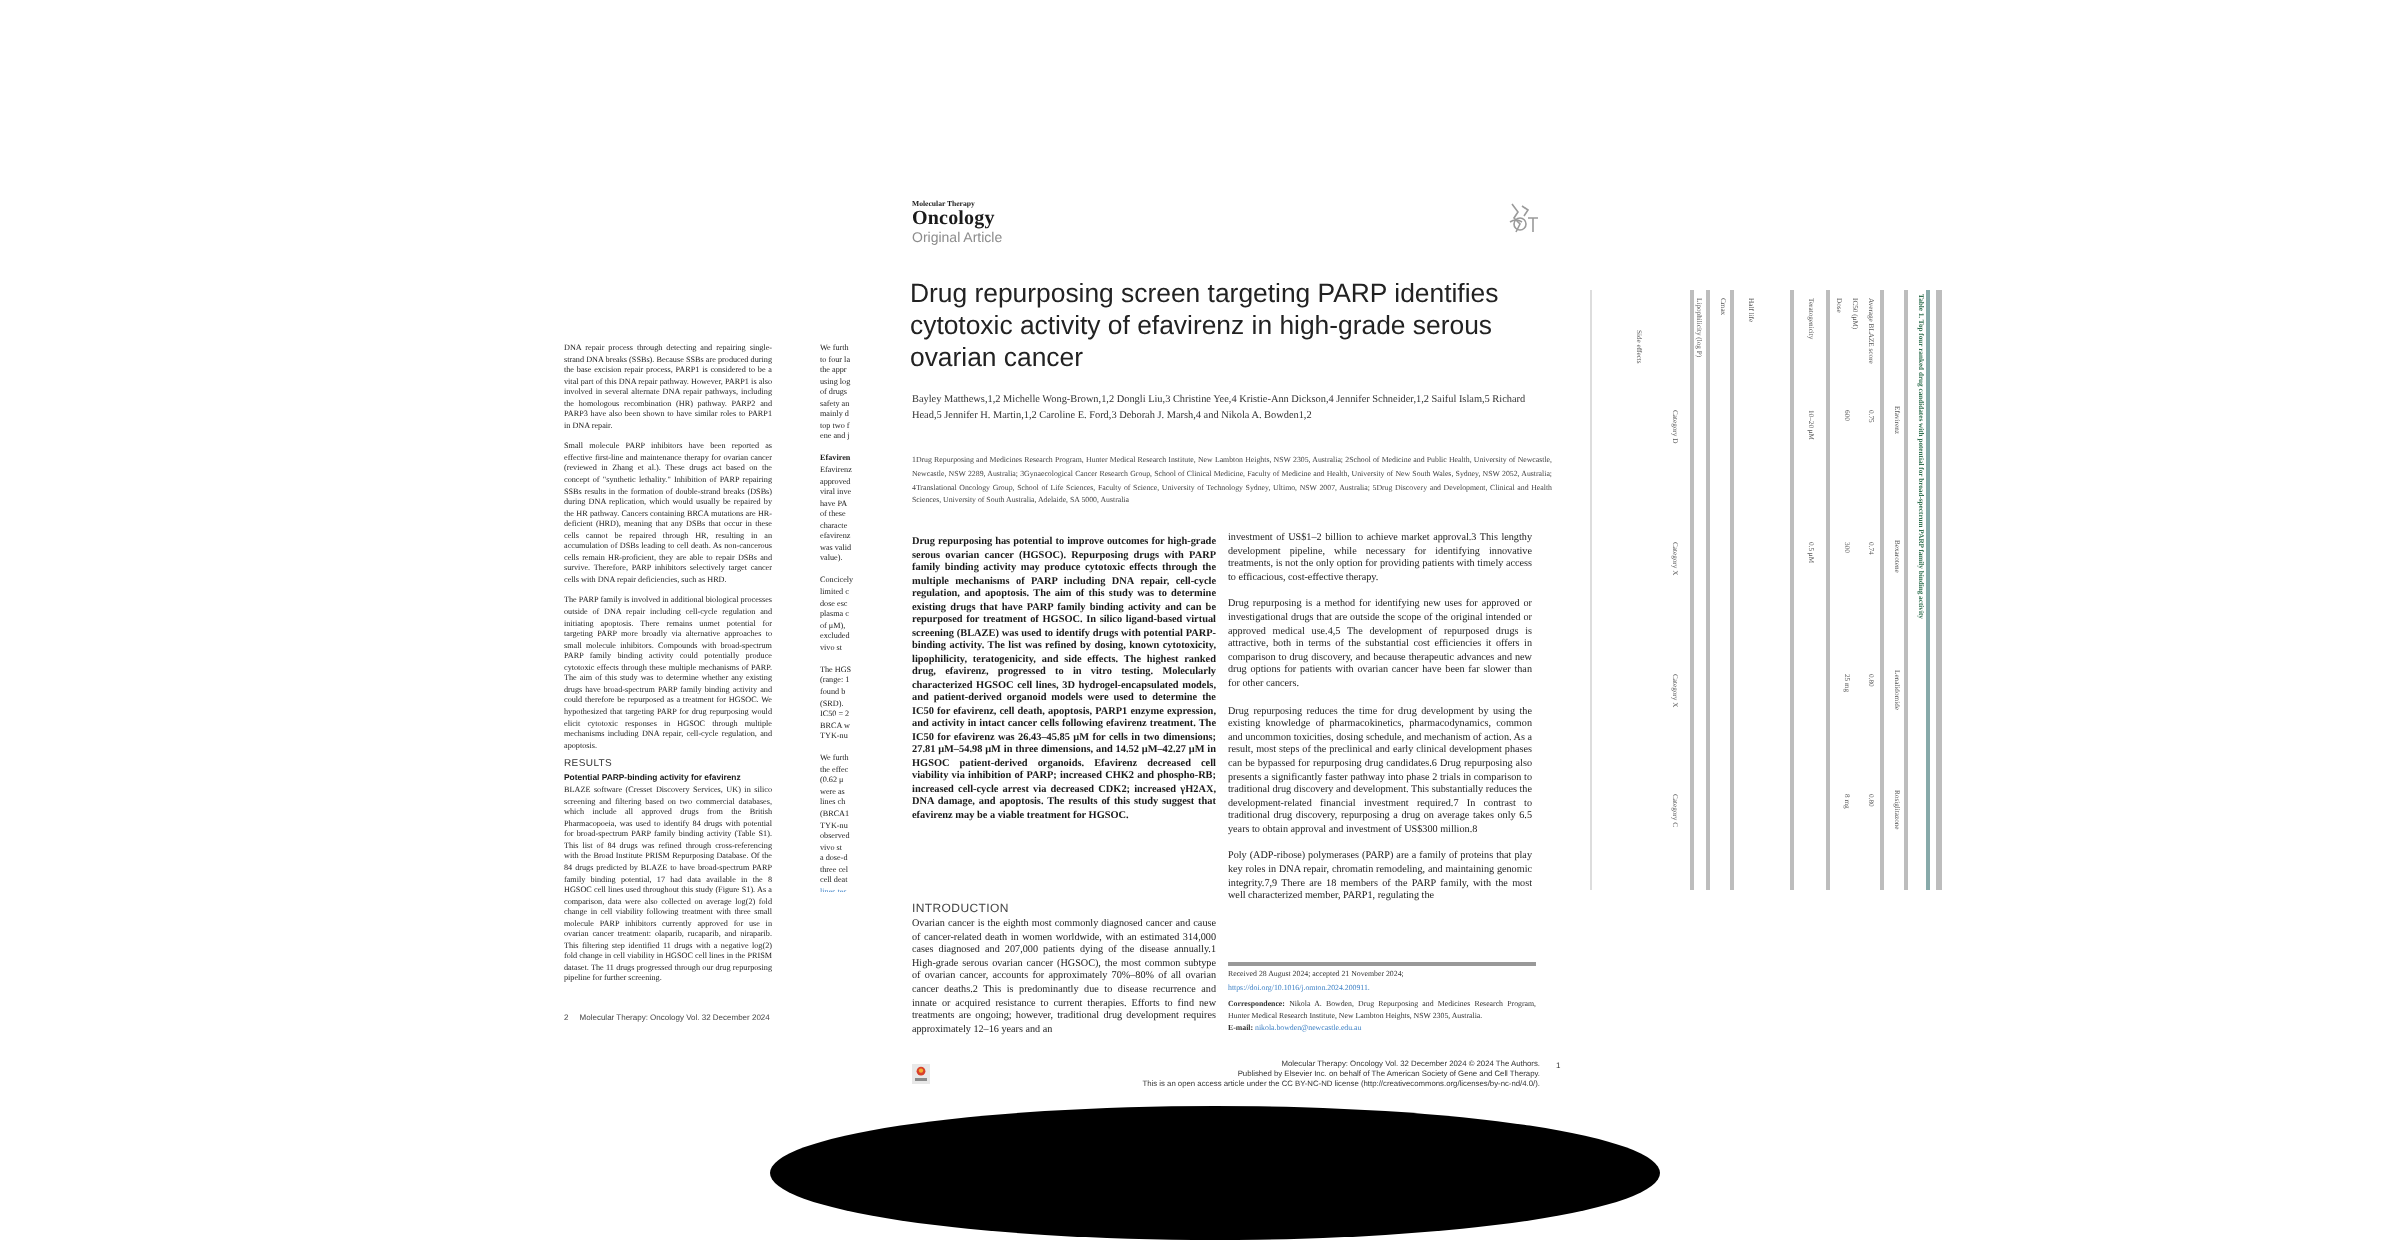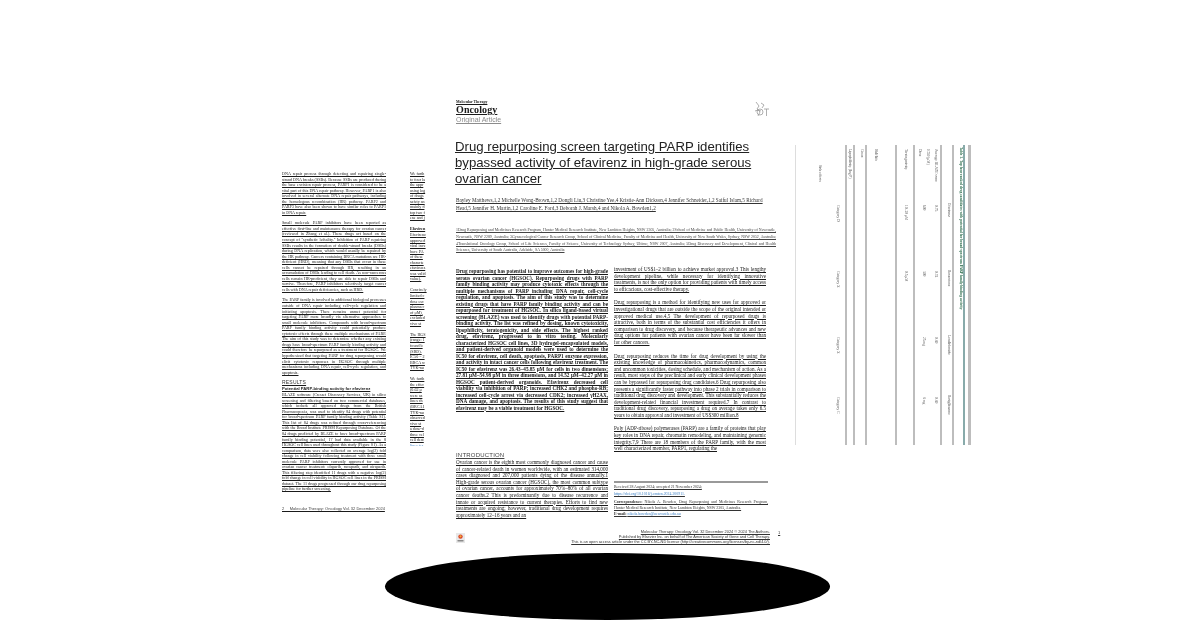--- a/index.html
+++ b/index.html
@@ -1,18 +1,18 @@
 <!DOCTYPE html>
 <html><head>
 <meta charset="utf-8">
 <style>
   html, body { margin:0; padding:0; }
   body { width:1200px; height:628px; background:#ffffff; position:relative; overflow:hidden;
          font-family:"Liberation Serif", serif; color:#1a1a1a; }
-  .abs { position:absolute;text-decoration:underline; }
+  .abs { position:absolute; }
   .serif { font-family:"Liberation Serif", serif; }
   .sans { font-family:"Liberation Sans", sans-serif; }
   .just { text-align:justify; }
   .tiny { font-size:4.1px; line-height:5.55px; }
   .ref { color:#3b7fc4; }
   .link { color:#3b7fc4; }
   #left-col1 { left:282px; top:171px; width:104px; }
   #left-col2 { left:410px; top:171px; width:34px; overflow:hidden; height:275px; }
   .lp-head { font-family:"Liberation Sans", sans-serif; font-size:5px; color:#333; margin:4px 0 1px 0; letter-spacing:0.2px; }
   .lp-sub { font-family:"Liberation Sans", sans-serif; font-size:4.2px; font-weight:bold; margin:0 0 1px 0; }
@@ -123,21 +123,21 @@
     <g fill="none" stroke="#9a9a9a" stroke-width="0.8">
       <path d="M4 2 L7 6 L5 9 L8 12 L6 16"></path>
       <path d="M9 3 L12 5 L10 8"></path>
       <circle cx="8" cy="12" r="3"></circle>
       <path d="M12 9 h5 M14.5 9 v7"></path>
       <path d="M3 11 q3 -2 6 0"></path>
     </g>
   </svg>
 </div>
 
-<div class="abs" id="title">Drug repurposing screen targeting PARP identifies bypassed activity of efavirenz in high-grade serous ovarian cancer</div>
+<div class="abs" id="title">Drug repurposing screen targeting PARP identifies cytotoxic activity of efavirenz in high-grade serous ovarian cancer</div>
 <div class="abs serif" id="authors">Bayley Matthews,1,2 Michelle Wong-Brown,1,2 Dongli Liu,3 Christine Yee,4 Kristie-Ann Dickson,4 Jennifer Schneider,1,2 Saiful Islam,5 Richard Head,5 Jennifer H. Martin,1,2 Caroline E. Ford,3 Deborah J. Marsh,4 and Nikola A. Bowden1,2</div>
 <div class="abs serif just" id="affil">1Drug Repurposing and Medicines Research Program, Hunter Medical Research Institute, New Lambton Heights, NSW 2305, Australia; 2School of Medicine and Public Health, University of Newcastle, Newcastle, NSW 2289, Australia; 3Gynaecological Cancer Research Group, School of Clinical Medicine, Faculty of Medicine and Health, University of New South Wales, Sydney, NSW 2052, Australia; 4Translational Oncology Group, School of Life Sciences, Faculty of Science, University of Technology Sydney, Ultimo, NSW 2007, Australia; 5Drug Discovery and Development, Clinical and Health Sciences, University of South Australia, Adelaide, SA 5000, Australia</div>
 
 <div class="abs serif just" id="abstract">Drug repurposing has potential to improve outcomes for high-grade serous ovarian cancer (HGSOC). Repurposing drugs with PARP family binding activity may produce cytotoxic effects through the multiple mechanisms of PARP including DNA repair, cell-cycle regulation, and apoptosis. The aim of this study was to determine existing drugs that have PARP family binding activity and can be repurposed for treatment of HGSOC. In silico ligand-based virtual screening (BLAZE) was used to identify drugs with potential PARP-binding activity. The list was refined by dosing, known cytotoxicity, lipophilicity, teratogenicity, and side effects. The highest ranked drug, efavirenz, progressed to in vitro testing. Molecularly characterized HGSOC cell lines, 3D hydrogel-encapsulated models, and patient-derived organoid models were used to determine the IC50 for efavirenz, cell death, apoptosis, PARP1 enzyme expression, and activity in intact cancer cells following efavirenz treatment. The IC50 for efavirenz was 26.43–45.85 μM for cells in two dimensions; 27.81 μM–54.98 μM in three dimensions, and 14.52 μM–42.27 μM in HGSOC patient-derived organoids. Efavirenz decreased cell viability via inhibition of PARP; increased CHK2 and phospho-RB; increased cell-cycle arrest via decreased CDK2; increased γH2AX, DNA damage, and apoptosis. The results of this study suggest that efavirenz may be a viable treatment for HGSOC.</div>
 
 <div class="abs" id="intro-head">INTRODUCTION</div>
 <div class="abs serif just" id="intro-body">Ovarian cancer is the eighth most commonly diagnosed cancer and cause of cancer-related death in women worldwide, with an estimated 314,000 cases diagnosed and 207,000 patients dying of the disease annually.1 High-grade serous ovarian cancer (HGSOC), the most common subtype of ovarian cancer, accounts for approximately 70%–80% of all ovarian cancer deaths.2 This is predominantly due to disease recurrence and innate or acquired resistance to current therapies. Efforts to find new treatments are ongoing; however, traditional drug development requires approximately 12–16 years and an</div>
 
 <div class="abs serif just" id="right-col">
   <p>investment of US$1–2 billion to achieve market approval.3 This lengthy development pipeline, while necessary for identifying innovative treatments, is not the only option for providing patients with timely access to efficacious, cost-effective therapy.</p>

